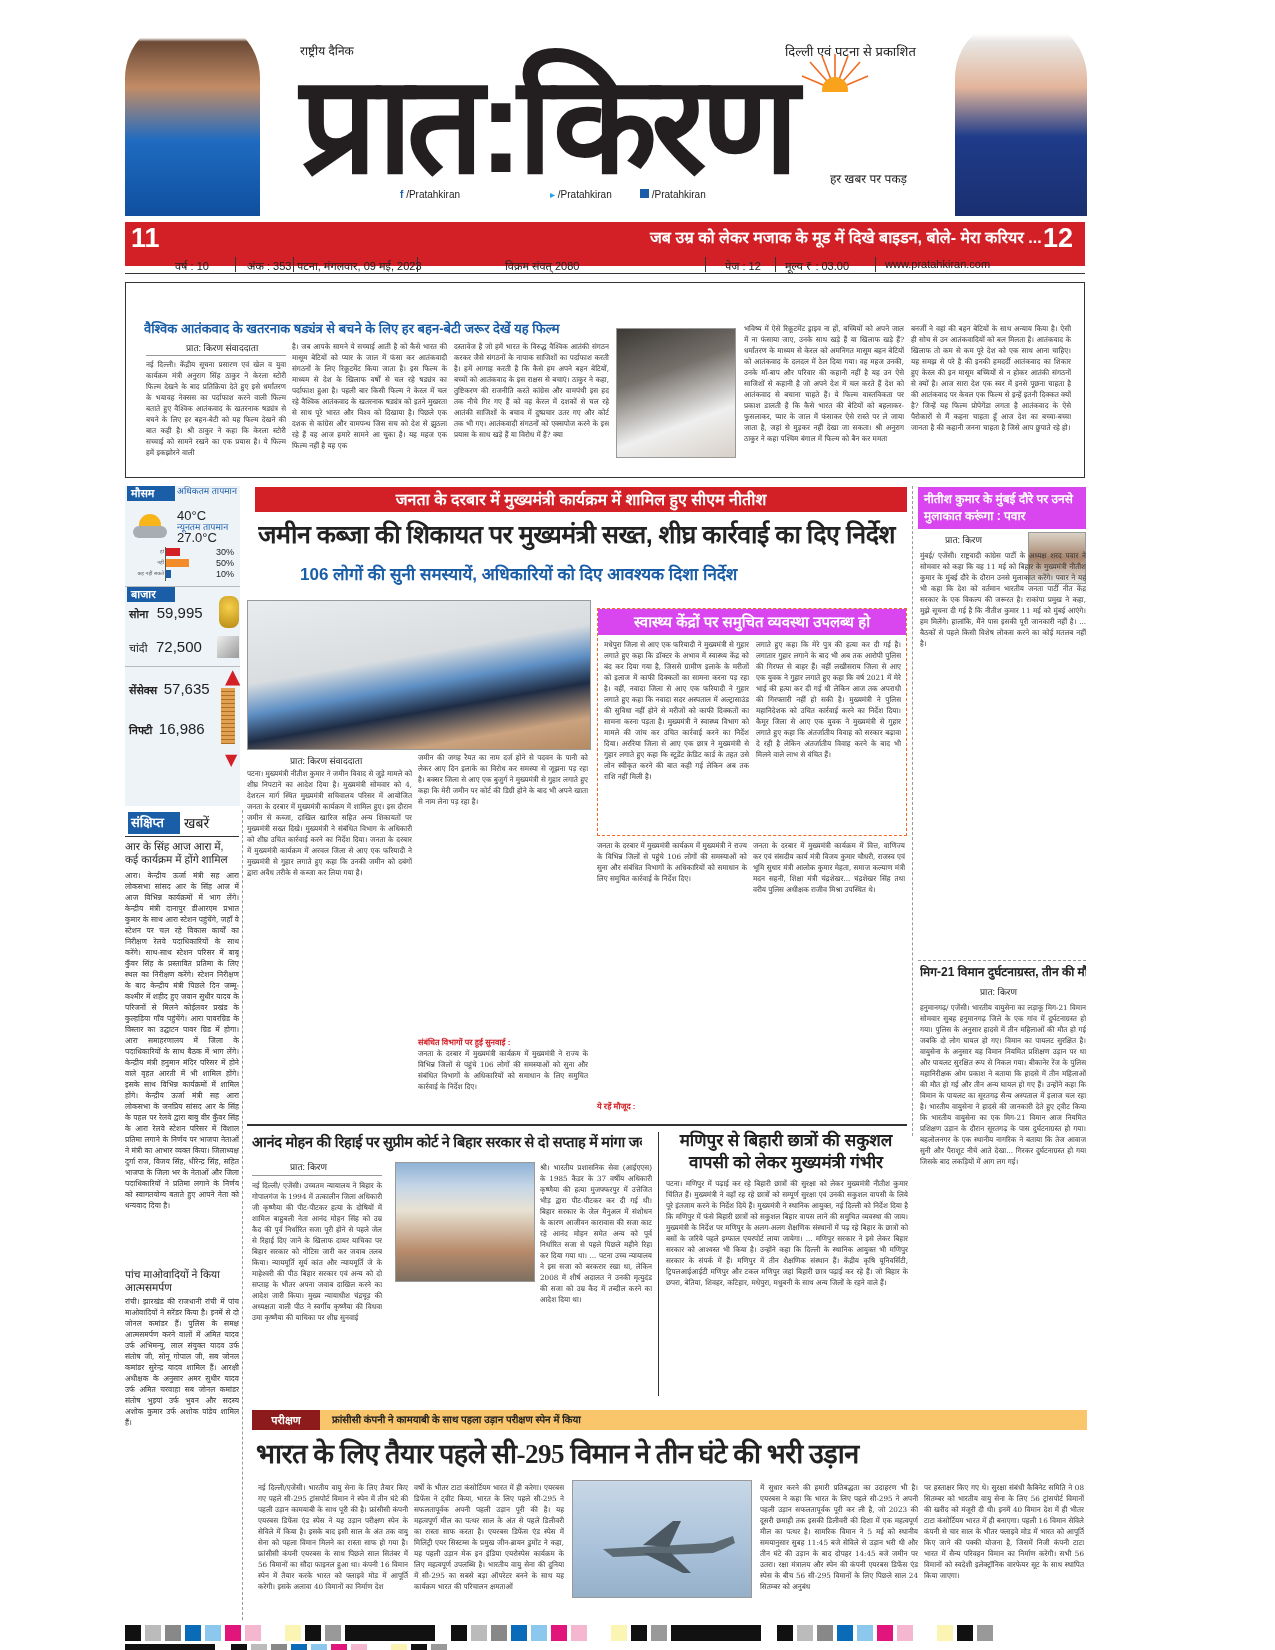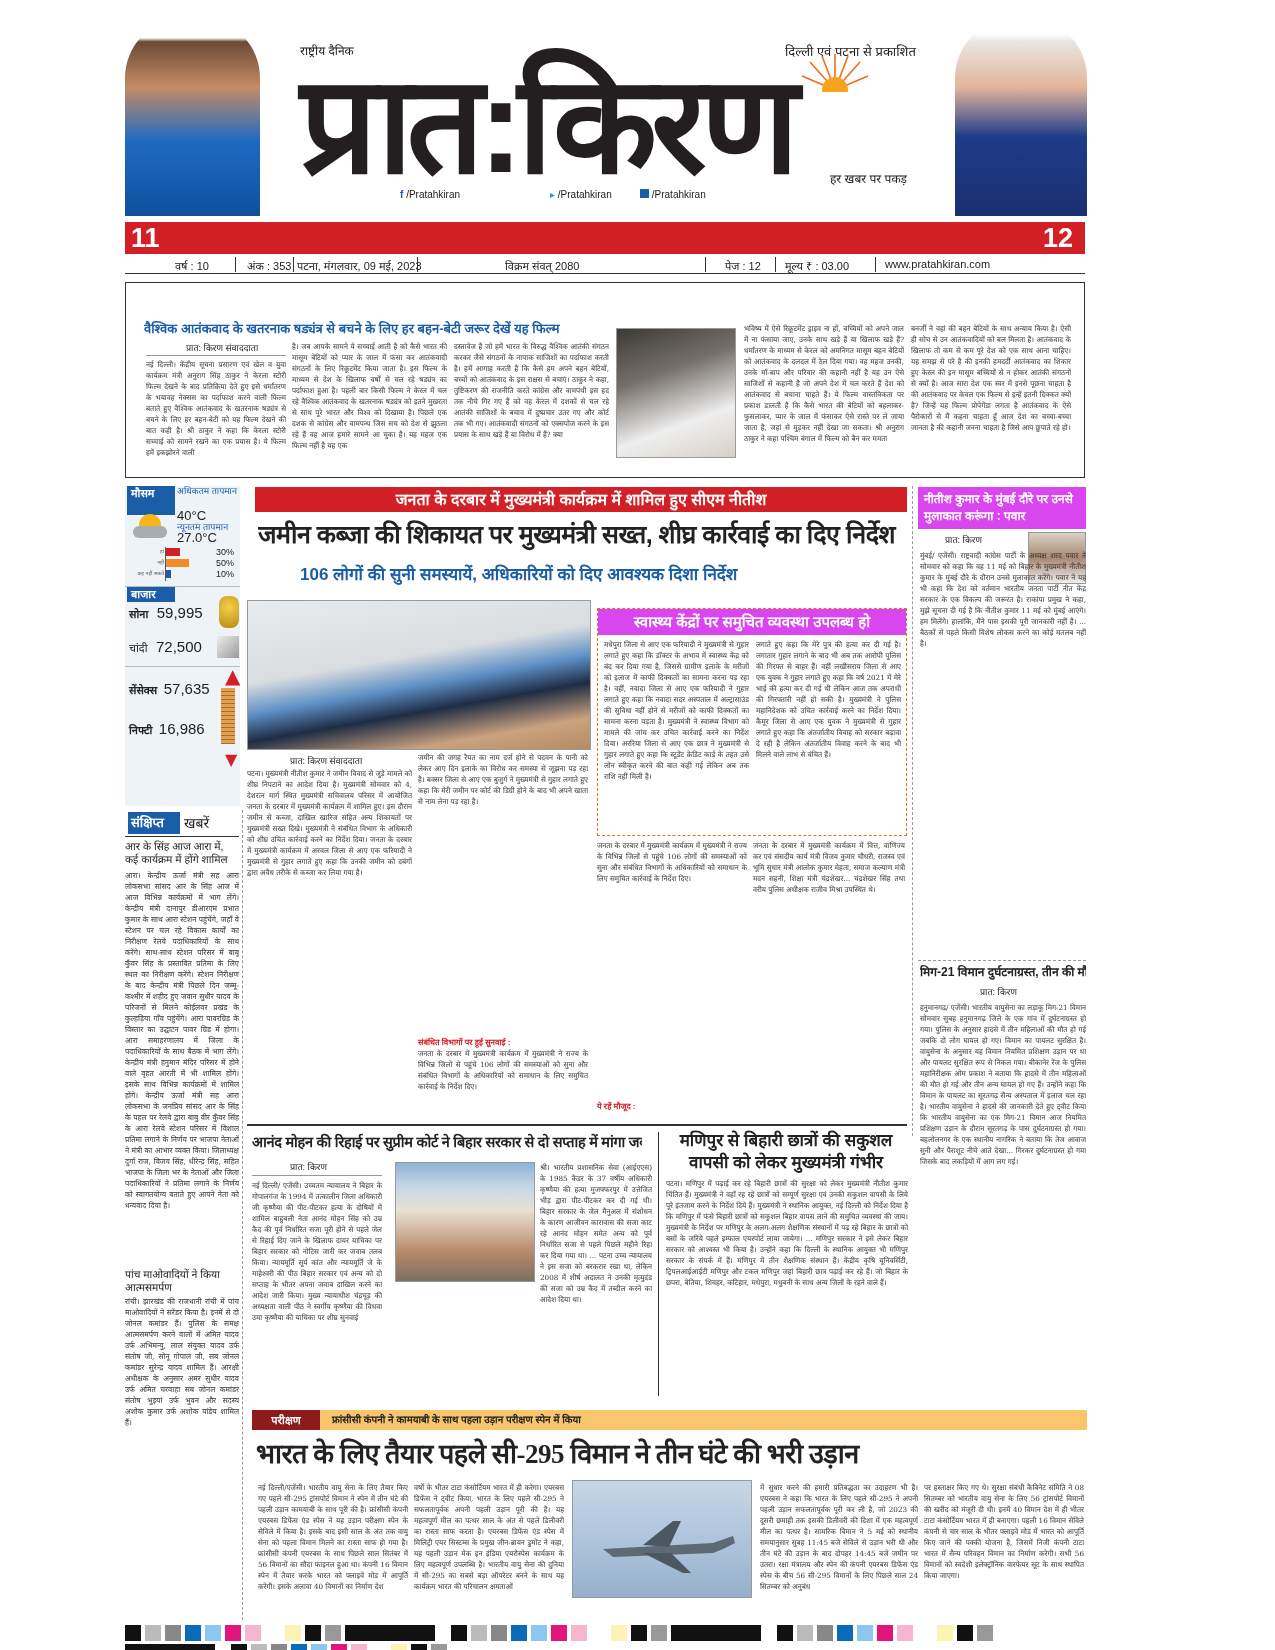--- a/index.html
+++ b/index.html
@@ -3,21 +3,21 @@
 <meta charset="utf-8">
 <style>
 *{box-sizing:border-box;margin:0;padding:0}
 body{width:1275px;height:1650px;background:#fff;font-family:"DejaVu Serif",serif;color:#222;position:relative;overflow:hidden}
 .abs{position:absolute}
 .txt{font-size:7.2px;line-height:11px;color:#333;text-align:justify;font-family:"DejaVu Serif",serif;overflow:hidden}
 .photo{background:linear-gradient(135deg,#c9c2b6,#8d8275 60%,#5a5048);border:1px solid #999}
 
 #masthead-title{left:300px;top:60px;width:640px;font-size:136px;font-weight:900;letter-spacing:-6px;line-height:130px;font-family:"Liberation Sans",sans-serif;color:#231f20}
 .sun{left:800px;top:52px;width:70px;height:40px}
-.redbar{left:125px;top:222px;width:960px;height:32px;background:#d32027;color:#fff}
+.redbar{left:125px;top:222px;width:960px;height:44px;background:#d32027;color:#fff}
 .redbar .num{position:absolute;top:0;font-size:27px;font-weight:bold;line-height:32px;font-family:"Liberation Sans",sans-serif}
 .redbar .head{position:absolute;top:0;font-size:16px;font-weight:bold;line-height:32px;font-family:"Liberation Sans",sans-serif}
 .infobar{left:125px;top:256px;width:960px;height:18px;border-bottom:1px solid #333;font-size:11px;font-family:"Liberation Sans",sans-serif}
 .infobar span{position:absolute;top:2px}
 .infobar .sep{position:absolute;top:1px;width:1px;height:15px;background:#333}
 .box1{left:125px;top:282px;width:960px;height:196px;border:1px solid #333}
 .sidebar{left:125px;top:486px;width:115px;height:320px;background:#eef3f8}
 .label-blue{background:#1b5ea8;color:#fff;font-weight:bold;font-family:"Liberation Sans",sans-serif}
 .col-rule{position:absolute;width:0;border-left:1px dashed #999}
 .hrule{position:absolute;height:2px;background:#333}
@@ -50,20 +50,21 @@
 <div class="abs" style="left:830px;top:170px;font-size:12px;font-family:'Liberation Sans',sans-serif">हर खबर पर पकड़</div>
 
 <div class="abs" style="left:400px;top:189px;width:420px;height:16px;font-size:10px;font-family:'Liberation Sans',sans-serif">
   <span style="position:absolute;left:0"><span style="color:#1b5ea8;font-weight:bold">f</span> <span>/Pratahkiran</span></span>
   <span style="position:absolute;left:150px"><span style="color:#1da1f2">▸</span> <span>/Pratahkiran</span></span>
   <span style="position:absolute;left:240px"><span style="display:inline-block;width:9px;height:9px;background:#1b5ea8"></span> <span>/Pratahkiran</span></span>
 </div>
 
 <div class="abs redbar">
   <span class="num" style="left:6px">11</span>
+  <span class="head" style="left:525px">जब उम्र को लेकर मजाक के मूड में दिखे बाइडन, बोले- मेरा करियर ...</span>
   <span class="num" style="right:12px">12</span>
 </div>
 
 <div class="abs infobar">
   <span style="left:50px">वर्ष : 10</span>
   <div class="sep" style="left:110px"></div>
   <span style="left:122px">अंक : 353</span>
   <div class="sep" style="left:168px"></div>
   <span style="left:172px">पटना, मंगलवार, 09 मई, 2023</span>
   <div class="sep" style="left:292px"></div>
@@ -82,21 +83,21 @@
   <div class="abs" style="left:20px;top:72px;width:140px;height:1px;background:#999"></div>
   <div class="abs txt" style="left:20px;top:76px;width:140px;height:112px">नई दिल्ली। केंद्रीय सूचना प्रसारण एवं खेल व युवा कार्यक्रम मंत्री अनुराग सिंह ठाकुर ने केरला स्टोरी फिल्म देखने के बाद प्रतिक्रिया देते हुए इसे धर्मांतरण के भयावह नेक्सस का पर्दाफाश करने वाली फिल्म बताते हुए वैश्विक आतंकवाद के खतरनाक षड्यंत्र से बचने के लिए हर बहन-बेटी को यह फिल्म देखने की बात कही है। श्री ठाकुर ने कहा कि केरला स्टोरी सच्चाई को सामने रखने का एक प्रयास है। ये फिल्म हमें इकझोरने वाली</div>
   <div class="abs txt" style="left:166px;top:58px;width:155px;height:130px">है। जब आपके सामने ये सच्चाई आती है को कैसे भारत की मासूम बेटियों को प्यार के जाल में फंसा कर आतंकवादी संगठनों के लिए रिक्रूटमेंट किया जाता है। इस फिल्म के माध्यम से देश के खिलाफ वर्षों से चल रहे षड्यंत्र का पर्दाफाश हुआ है। पहली बार किसी फिल्म ने केरल में चल रहे वैश्विक आतंकवाद के खतरनाक षड्यंत्र को इतने मुखरता से साथ पूरे भारत और विश्व को दिखाया है। पिछले एक दशक से कांग्रेस और वामपन्थ जिस सच को देश से झुठला रहे हैं वह आज हमारे सामने आ चुका है। यह महज एक फिल्म नहीं है यह एक</div>
   <div class="abs txt" style="left:328px;top:58px;width:155px;height:130px">दस्तावेज है जो हमें भारत के विरुद्ध वैश्विक आतंकी संगठन करकर जैसे संगठनों के नापाक साजिशों का पर्दाफाश करती है। हमें आगाह करती है कि कैसे हम अपने बहन बेटियों, बच्चों को आतंकवाद के इस राक्षस से बचाएं। ठाकुर ने कहा, तुष्टिकरण की राजनीति करते कांग्रेस और वामपंथी इस हद तक नीचे गिर गए हैं को वह केरल में दशकों से चल रहे आतंकी साजिशों के बचाव में दुष्प्रचार उतर गए और कोर्ट तक भी गए। आतंकवादी संगठनों को एक्सपोज करने के इस प्रयास के साथ खड़े हैं या विरोध में हैं? क्या</div>
   <div class="abs photo" style="left:490px;top:45px;width:120px;height:130px;background:linear-gradient(160deg,#3c3a36 0%,#76706a 35%,#efefef 70%,#d7d0c8 100%)"></div>
   <div class="abs txt" style="left:618px;top:40px;width:160px;height:148px">भविष्य में ऐसे रिक्रूटमेंट ड्राइव ना हों, बच्चियों को अपने जाल में ना फंसाया जाए, उनके साथ खड़े हैं या खिलाफ खड़े हैं? धर्मांतरण के माध्यम से केरल को अमनिगत मासूम बहन बेटियों को आतंकवाद के दलदल में ठेल दिया गया। वह महज उनकी, उनके माँ-बाप और परिवार की कहानी नहीं है यह उन ऐसे साजिशों से कहानी है जो अपने देश में चल करते हैं देश को आतंकवाद से बचाना चाहते हैं। ये फिल्म वास्तविकता पर प्रकाश डालती है कि कैसे भारत की बेटियों को बहलाकर-फुसलाकर, प्यार के जाल में फंसाकर ऐसे रास्ते पर ले जाया जाता है, जहां से मुड़कर नहीं देखा जा सकता। श्री अनुराग ठाकुर ने कहा पश्चिम बंगाल में फिल्म को बैन कर ममता</div>
   <div class="abs txt" style="left:785px;top:40px;width:160px;height:148px">बनर्जी ने वहां की बहन बेटियों के साथ अन्याय किया है। ऐसी ही सोच से उन आतंकवादियों को बल मिलता है। आतंकवाद के खिलाफ तो कम से कम पूरे देश को एक साथ आना चाहिए। यह समझ से परे है की इनकी हमदर्दी आतंकवाद का शिकार हुए केरल की इन मासूम बच्चियों से न होकर आतंकी संगठनों से क्यों है। आज सारा देश एक स्वर में इनसे पूछना चाहता है की आतंकवाद पर केवल एक फिल्म से इन्हें इतनी दिक्कत क्यों है? जिन्हें यह फिल्म प्रोपेगेंडा लगता है आतंकवाद के ऐसे पैरोकारों से मैं कहना चाहता हूँ आज देश का बच्चा-बच्चा जानता है की कहानी जनना चाहता है जिसे आप छुपाते रहे हो।</div>
 </div>
 
 <div class="abs sidebar">
-  <div class="abs label-blue" style="left:2px;top:0;width:48px;height:29px;font-size:11px;line-height:15px;padding-left:4px">मौसम</div>
+  <div class="abs label-blue" style="left:2px;top:0;width:48px;height:15px;font-size:11px;line-height:15px;padding-left:4px">मौसम</div>
   <div class="abs" style="left:8px;top:28px;width:34px;height:26px">
     <div style="position:absolute;left:6px;top:0;width:22px;height:22px;border-radius:50%;background:#f7b519"></div>
     <div style="position:absolute;left:0;top:12px;width:34px;height:12px;border-radius:8px;background:#a8adb3"></div>
   </div>
   <div class="abs" style="left:52px;top:0;width:60px;font-size:9px;line-height:10px;color:#1b5ea8;font-family:'Liberation Sans',sans-serif">अधिकतम तापमान</div>
   <div class="abs" style="left:52px;top:22px;font-size:13px;font-family:'Liberation Sans',sans-serif">40°C</div>
   <div class="abs" style="left:52px;top:36px;width:60px;font-size:9px;line-height:10px;color:#1b5ea8;font-family:'Liberation Sans',sans-serif;white-space:nowrap">न्यूनतम तापमान</div>
   <div class="abs" style="left:52px;top:44px;font-size:13px;font-family:'Liberation Sans',sans-serif">27.0°C</div>
   <div class="abs" style="left:0;top:61px;width:115px;height:38px" id="poll">
       <div style="position: absolute; left: 0px; top: 0px; width: 115px; height: 11px;">

